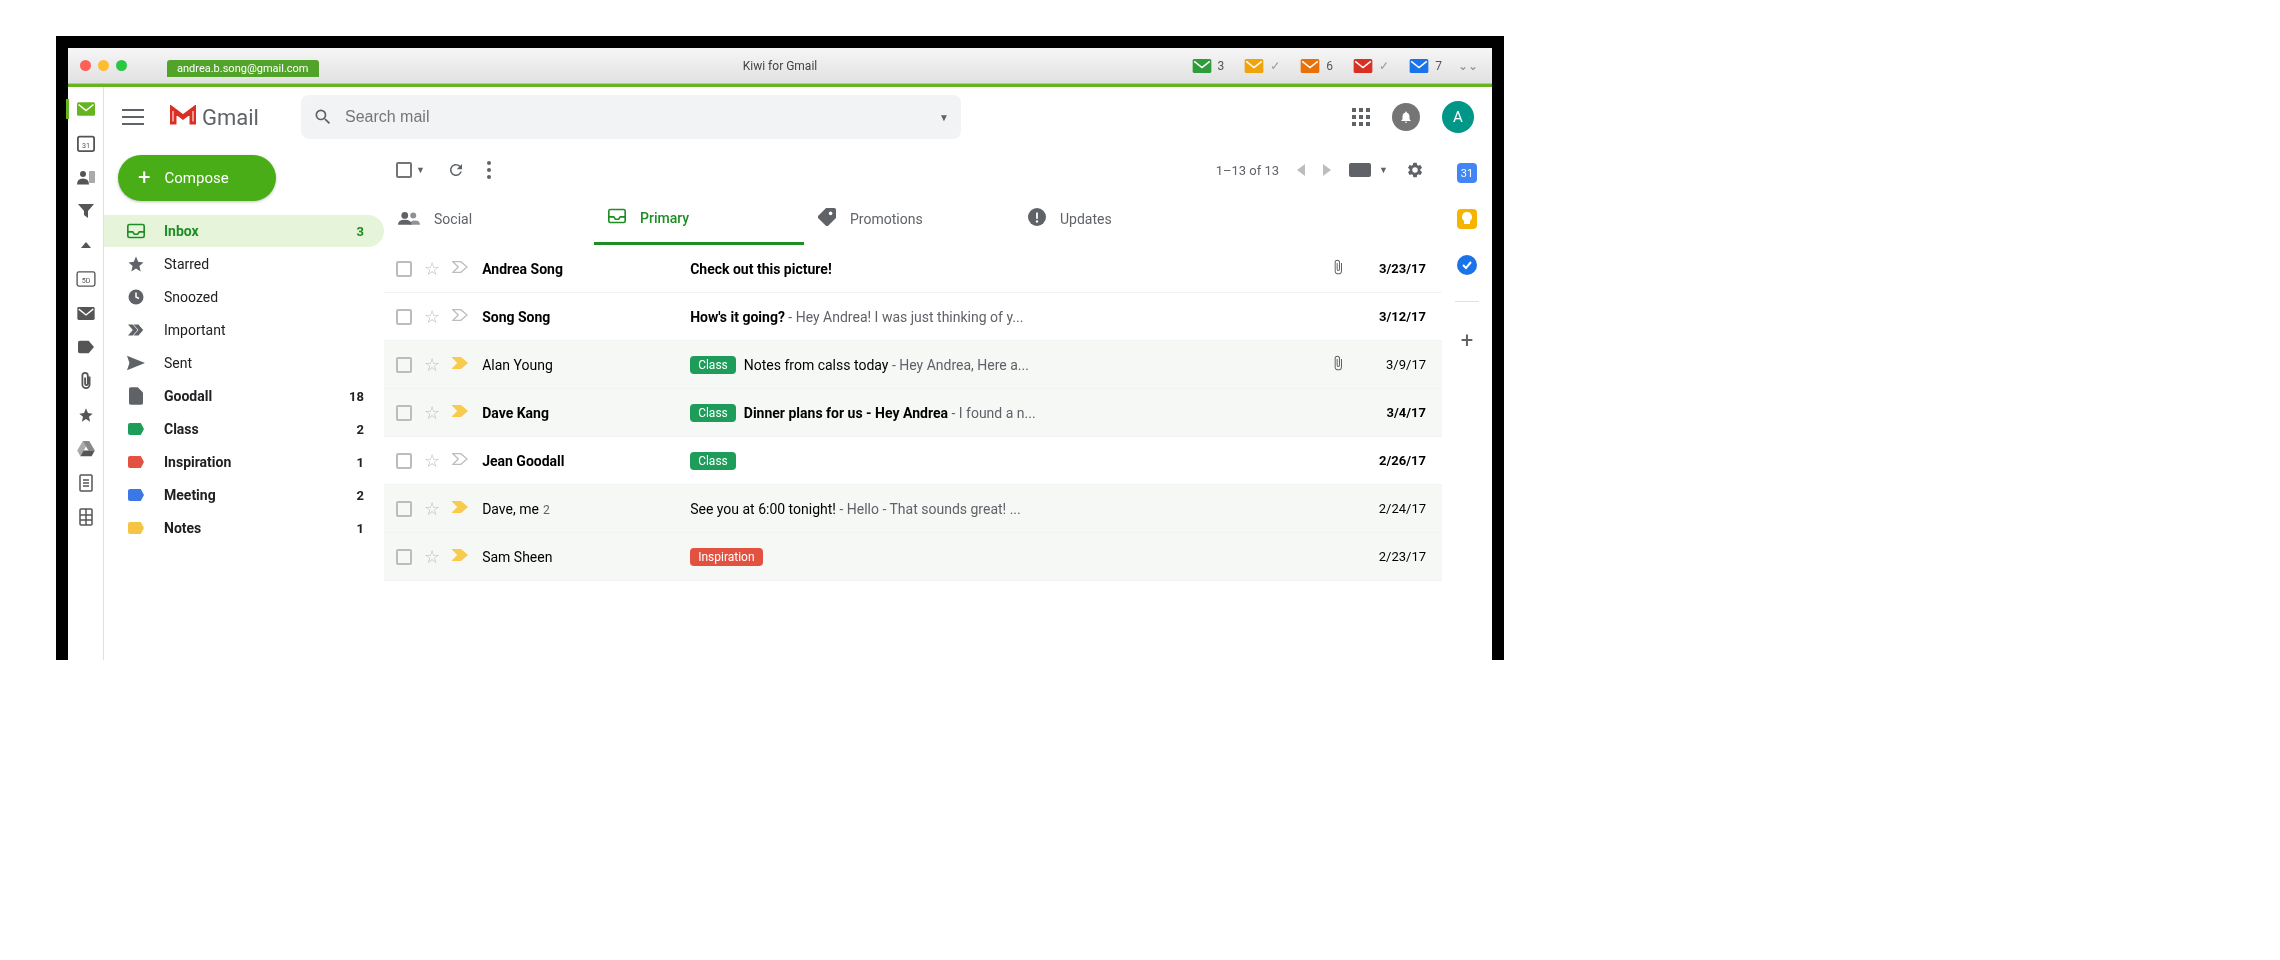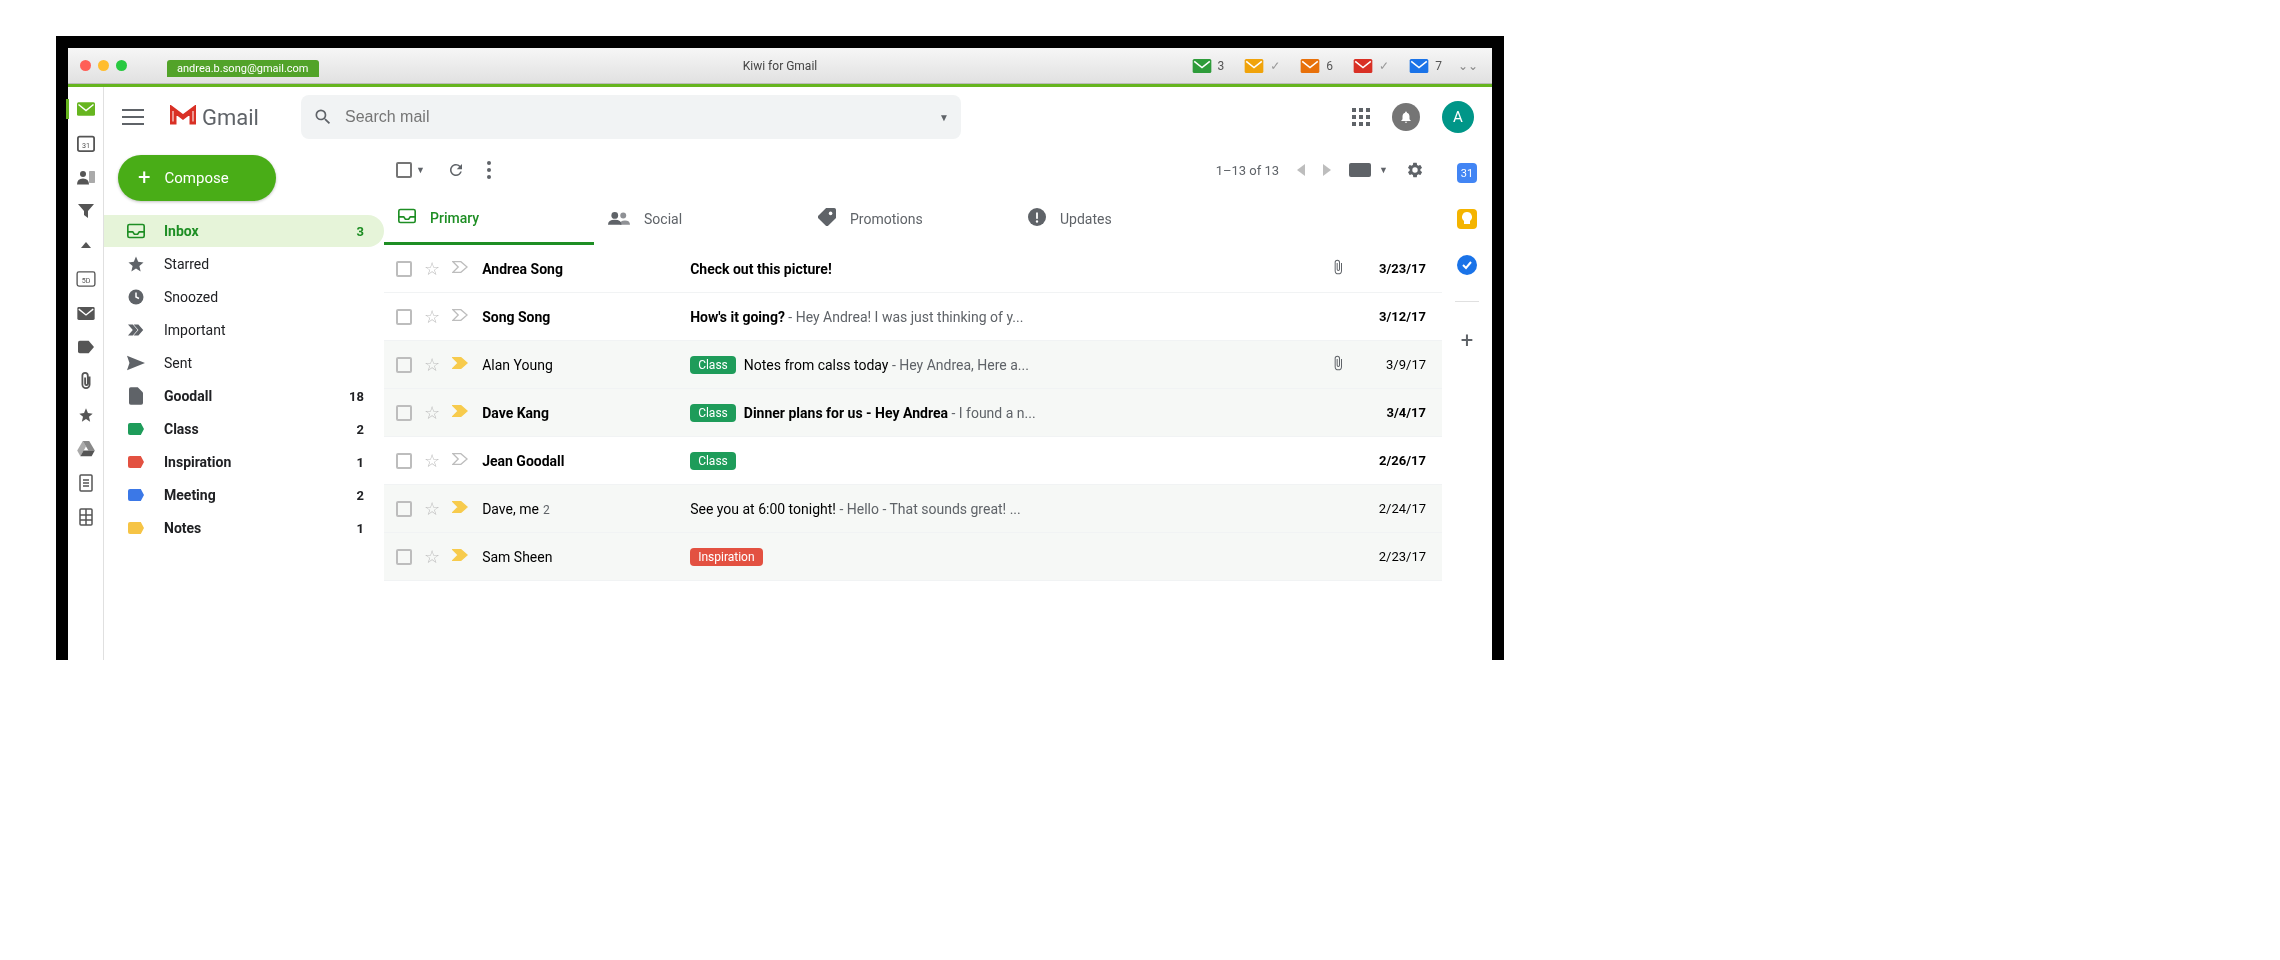--- a/index.html
+++ b/index.html
@@ -402,35 +402,35 @@
                       <div class="kbd-icon"></div>
                       <span class="tri-down">▼</span>
                     </div>
               <svg width="18" height="18" viewBox="0 0 24 24" fill="#5f6368">
                       <path d="M19.14 12.94c.04-.3.06-.61.06-.94 0-.32-.02-.64-.07-.94l2.03-1.58a.5.5 0 0 0 .12-.64l-1.92-3.32a.5.5 0 0 0-.61-.22l-2.39.96a7.03 7.03 0 0 0-1.62-.94l-.36-2.54a.5.5 0 0 0-.5-.42h-3.84a.5.5 0 0 0-.5.42l-.36 2.54c-.59.24-1.13.56-1.62.94l-2.39-.96a.5.5 0 0 0-.61.22L2.74 8.84a.5.5 0 0 0 .12.64l2.03 1.58c-.05.3-.07.62-.07.94 0 .33.02.64.06.94l-2.03 1.58a.5.5 0 0 0-.12.64l1.92 3.32c.14.24.42.34.61.22l2.39-.96c.49.38 1.03.7 1.62.94l.36 2.54c.4.24.25.42.5.42h3.84c.25 0 .46-.18.5-.42l.36-2.54c.59-.24 1.13-.56 1.62-.94l2.39.96c.19.12.47.02.61-.22l1.92-3.32a.5.5 0 0 0-.12-.64l-2.03-1.58zM12 15.6A3.6 3.6 0 1 1 12 8.4a3.6 3.6 0 0 1 0 7.2z"></path>
                     </svg>
             </div>
           </div>
 
           <div class="categories" id="categories">
-                  <div class="cat-tab active">
-                    <span class="cat-icon"><svg class="tab-primary-svg" viewBox="0 0 22 18" fill="none" stroke="currentColor" stroke-width="2">
-                        <rect x="1" y="1" width="20" height="16" rx="2"></rect>
-                        <path d="M1 10 H7 L9 13 H13 L15 10 H21"></path>
-                      </svg></span>
-                    <span>Primary</span>
-                  </div>
                   <div class="cat-tab">
                     <span class="cat-icon"><svg width="22" height="14" viewBox="0 0 26 16" fill="currentColor">
                         <circle cx="8" cy="5" r="4"></circle>
                         <circle cx="18" cy="5" r="3.5" opacity=".7"></circle>
                         <path d="M0 16 Q0 10 8 10 Q16 10 16 16 Z"></path>
                         <path d="M14 16 Q14 11 20 11 Q26 11 26 16 Z" opacity=".7"></path>
                       </svg></span>
                     <span>Social</span>
+                  </div>
+                  <div class="cat-tab active">
+                    <span class="cat-icon"><svg class="tab-primary-svg" viewBox="0 0 22 18" fill="none" stroke="currentColor" stroke-width="2">
+                        <rect x="1" y="1" width="20" height="16" rx="2"></rect>
+                        <path d="M1 10 H7 L9 13 H13 L15 10 H21"></path>
+                      </svg></span>
+                    <span>Primary</span>
                   </div>
                   <div class="cat-tab">
                     <span class="cat-icon"><svg width="18" height="18" viewBox="0 0 20 20" fill="currentColor">
                         <path d="M0 9 L9 0 H18 Q20 0 20 2 V11 L11 20 Q10 21 9 20 L0 11 Q-1 10 0 9 Z"></path>
                         <circle cx="14" cy="6" r="2" fill="#fff"></circle>
                       </svg></span>
                     <span>Promotions</span>
                   </div>
                   <div class="cat-tab">
                     <span class="cat-icon"><svg width="18" height="18" viewBox="0 0 20 20" fill="currentColor">

